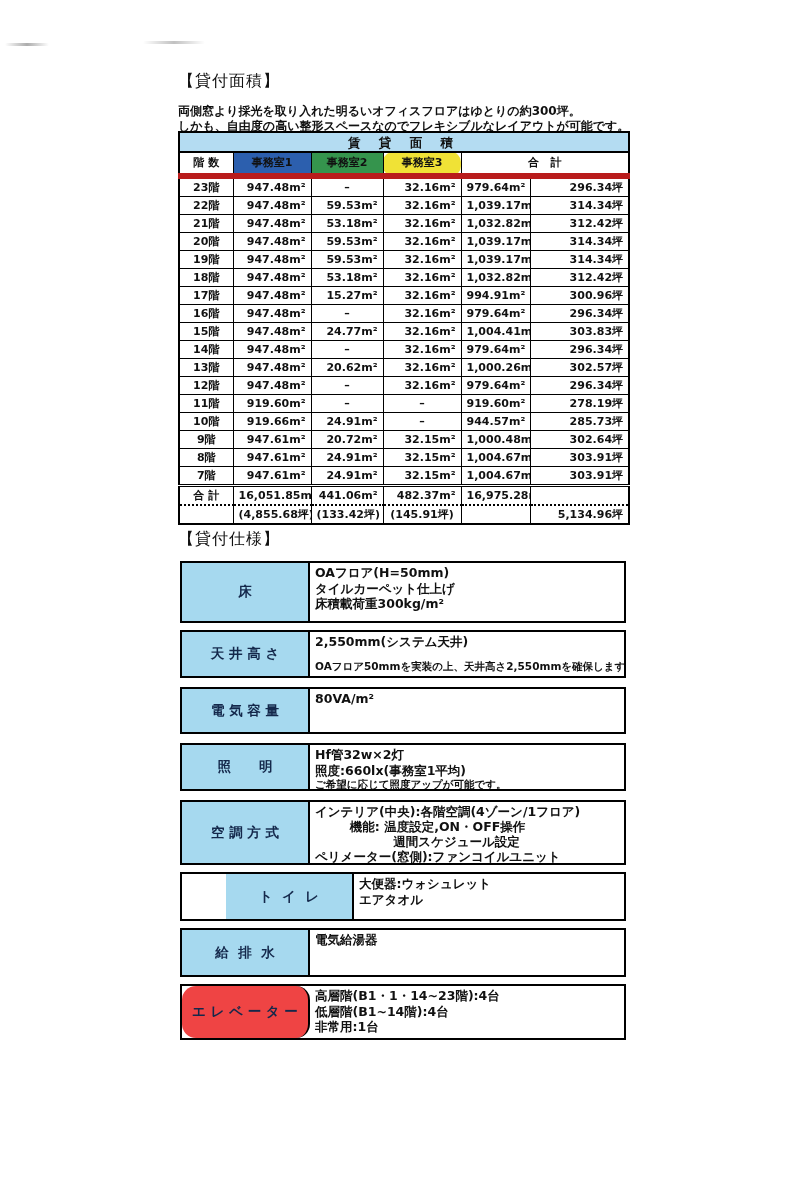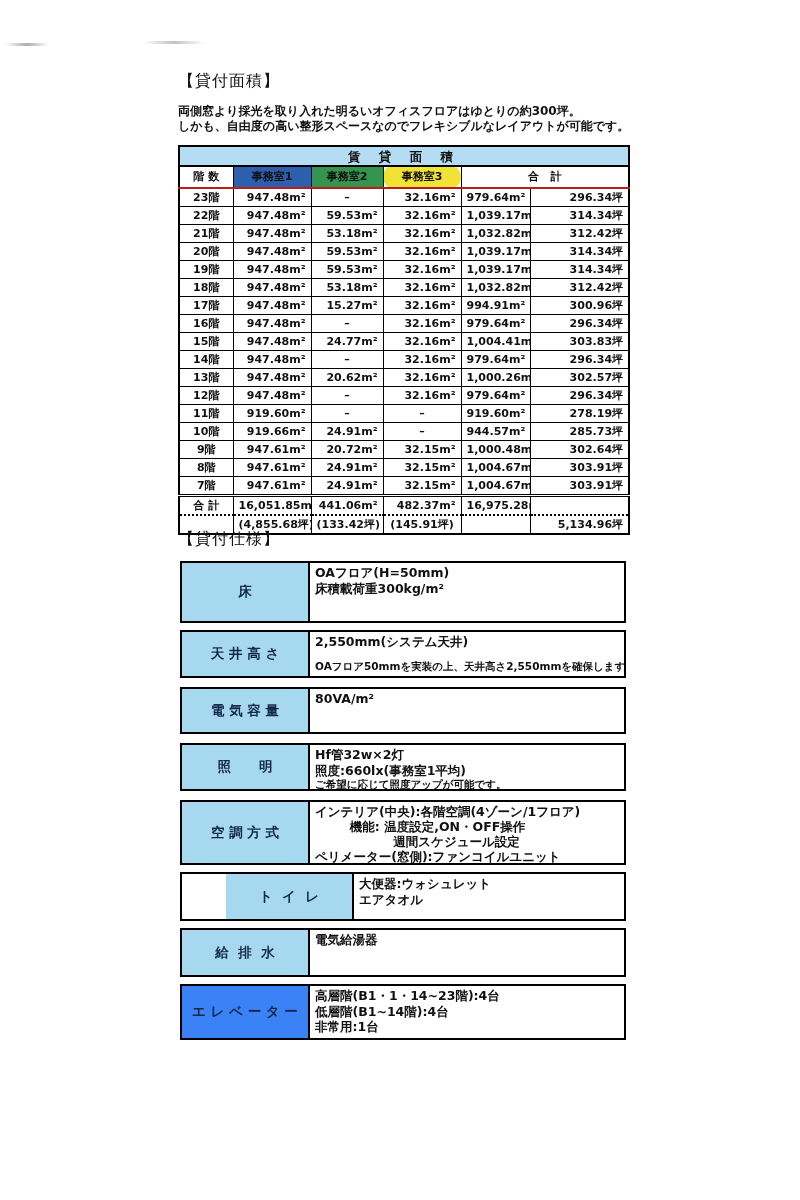--- a/index.html
+++ b/index.html
@@ -15,26 +15,26 @@
     background:linear-gradient(90deg,rgba(110,110,110,0),rgba(90,90,90,.5),rgba(110,110,110,0));}
   .mark2{left:143px;top:41px;width:62px;
     background:linear-gradient(90deg,rgba(120,120,120,0),rgba(100,100,100,.4),rgba(120,120,120,0));}
 
   .sec-title{position:absolute;left:178px;margin:0;font-size:16px;font-weight:normal;letter-spacing:1px;}
   .t1{top:71px;}
   .t2{top:529px;}
   .intro{position:absolute;left:178px;top:104px;font-size:12px;font-weight:bold;line-height:15px;white-space:nowrap;}
 
   
-  .area-table{position:absolute;left:178px;top:145px;width:450px;border-collapse:collapse;table-layout:fixed;
+  .area-table{position:absolute;left:178px;top:131px;width:450px;border-collapse:collapse;table-layout:fixed;
     border:2.5px solid #000;padding-left:40px;}
   .area-table td{border:1.5px solid #000;font-size:11px;font-weight:bold;height:17px;line-height:17px;
     padding:0 5px;white-space:pre;overflow:hidden;}
   .area-table .band{height:18px;text-align:center;font-size:12.5px;letter-spacing:7px;padding:0;border-bottom:2px solid #000;}
-  .area-table .cols td{height:20px;line-height:20px;text-align:center;border-bottom:2px solid #b91c1c;padding:0 2px;}
+  .area-table .cols td{height:20px;line-height:20px;text-align:center;border-bottom:6px solid #b91c1c;padding:0 2px;}
   .c-floor{text-align:center;padding:0 2px;}
   .c-num{text-align:right;}
   .c-dash{text-align:center;}
   .c-left{text-align:left;padding-left:3px;}
   .c-cent{text-align:center;padding:0 2px;}
   tr.total-m2 td{border-top:3px double #000;}
   tr.total-tsubo td{border-top:2px dotted #000;}
 
   
   #spec-rows{position:absolute;left:0;top:0;width:100%;height:100%;}
@@ -244,21 +244,21 @@
           <td class="c-num">5,134.96坪</td>
         </tr>
       </tbody>
   </table>
 
   <h1 class="sec-title t2">【貸付仕様】</h1>
 
   <div id="spec-rows">
       <div class="spec-row sr1">
         <div class="spec-label" style="background: rgb(166, 217, 239);">床</div>
-        <div class="spec-content"><div>OAフロア(H=50mm)</div><div>床積載荷重300kg/m²</div></div>
+        <div class="spec-content"><div>OAフロア(H=50mm)</div><div>タイルカーペット仕上げ</div><div>床積載荷重300kg/m²</div></div>
       </div>
       <div class="spec-row sr2">
         <div class="spec-label" style="background: rgb(166, 217, 239);">天 井 高 さ</div>
         <div class="spec-content"><div>2,550mm(システム天井)</div><div class="spec-note note-bottom">OAフロア50mmを実装の上、天井高さ2,550mmを確保します。</div></div>
       </div>
       <div class="spec-row sr3">
         <div class="spec-label" style="background: rgb(166, 217, 239);">電 気 容 量</div>
         <div class="spec-content"><div>80VA/m²</div></div>
       </div>
       <div class="spec-row sr4">
@@ -271,17 +271,17 @@
       </div>
       <div class="spec-row sr6">
         <div class="spec-label" style="background: rgb(166, 217, 239);">ト  イ  レ</div>
         <div class="spec-content"><div>大便器:ウォシュレット</div><div>エアタオル</div></div>
       </div>
       <div class="spec-row sr7">
         <div class="spec-label" style="background: rgb(166, 217, 239);">給  排  水</div>
         <div class="spec-content"><div>電気給湯器</div></div>
       </div>
       <div class="spec-row sr8">
-        <div class="spec-label" style="background: #3b82f6;">エ レ ベ ー タ ー</div>
+        <div class="spec-label" style="background: #ef4444; border-radius: 14px;">エ レ ベ ー タ ー</div>
         <div class="spec-content"><div>高層階(B1・1・14~23階):4台</div><div>低層階(B1~14階):4台</div><div>非常用:1台</div></div>
       </div>
     </div>
 </div>
 
 </body></html>

